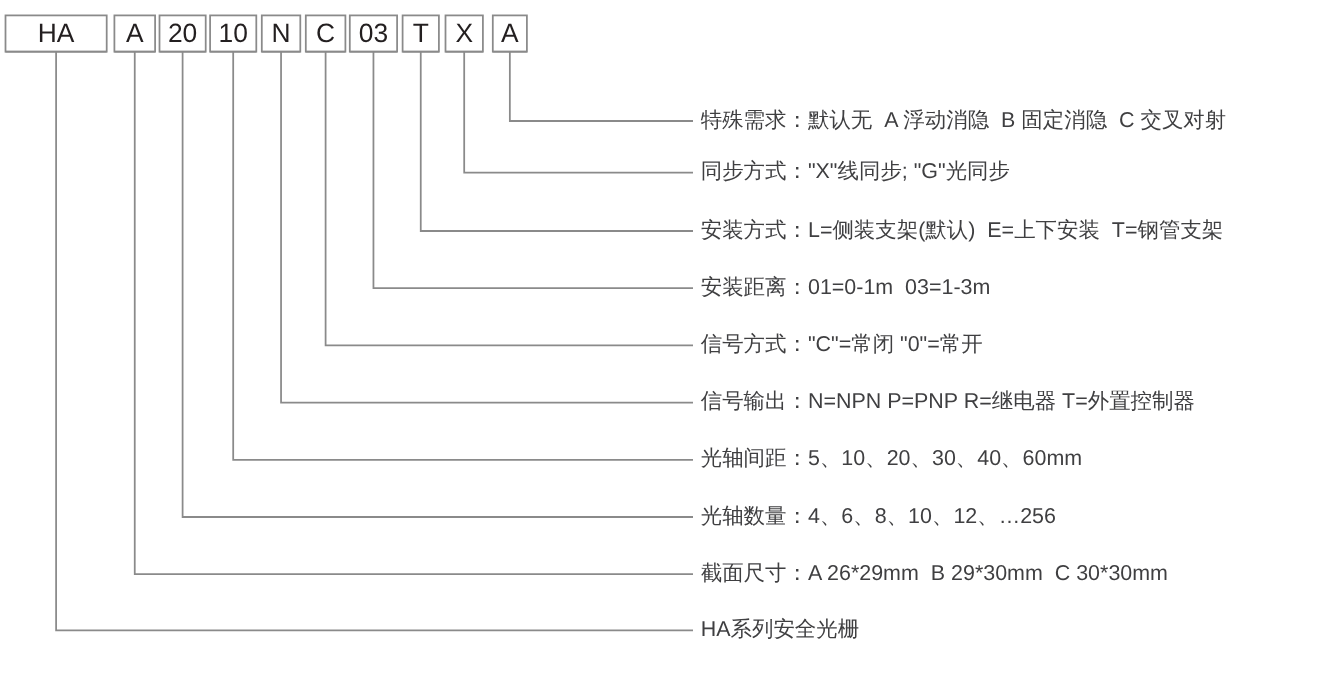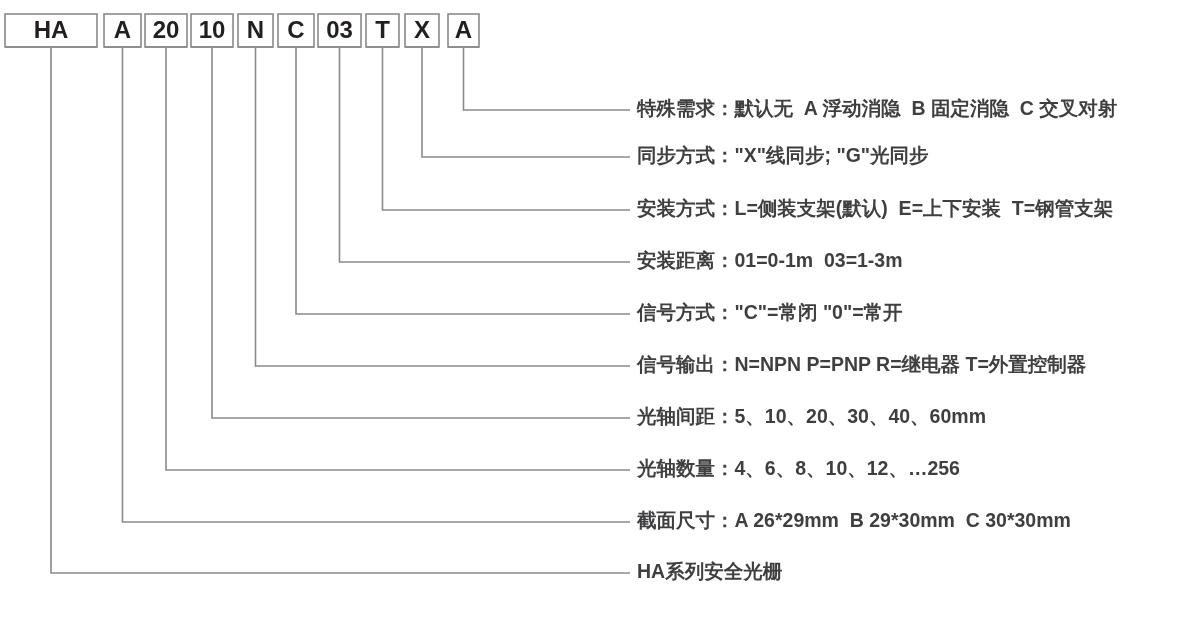--- a/index.html
+++ b/index.html
@@ -10,21 +10,20 @@
   body {
     width: 1200px;
     height: 620px;
     font-family: "Liberation Sans", "DejaVu Sans", sans-serif;
     overflow: hidden;
   }
   #diagram-root {
     position: relative;
     width: 983px;
     height: 620px;
-    font-weight: bold;
   }
   svg.diagram-svg {
     position: absolute;
     top: 0;
     left: 0;
     width: 1200px;
     height: 620px;
   }
   .code-box-rect {
     fill: #ffffff;

